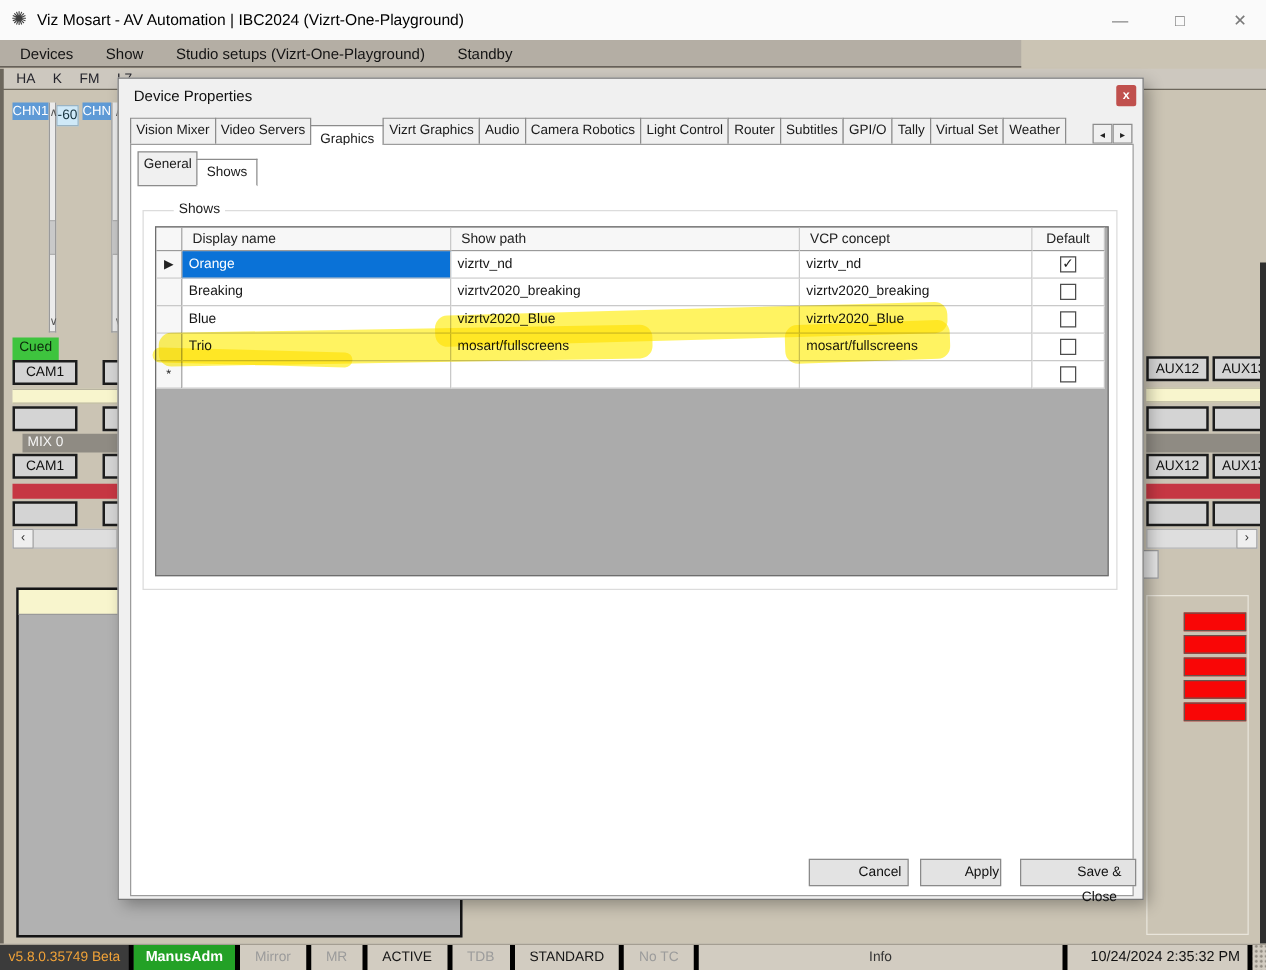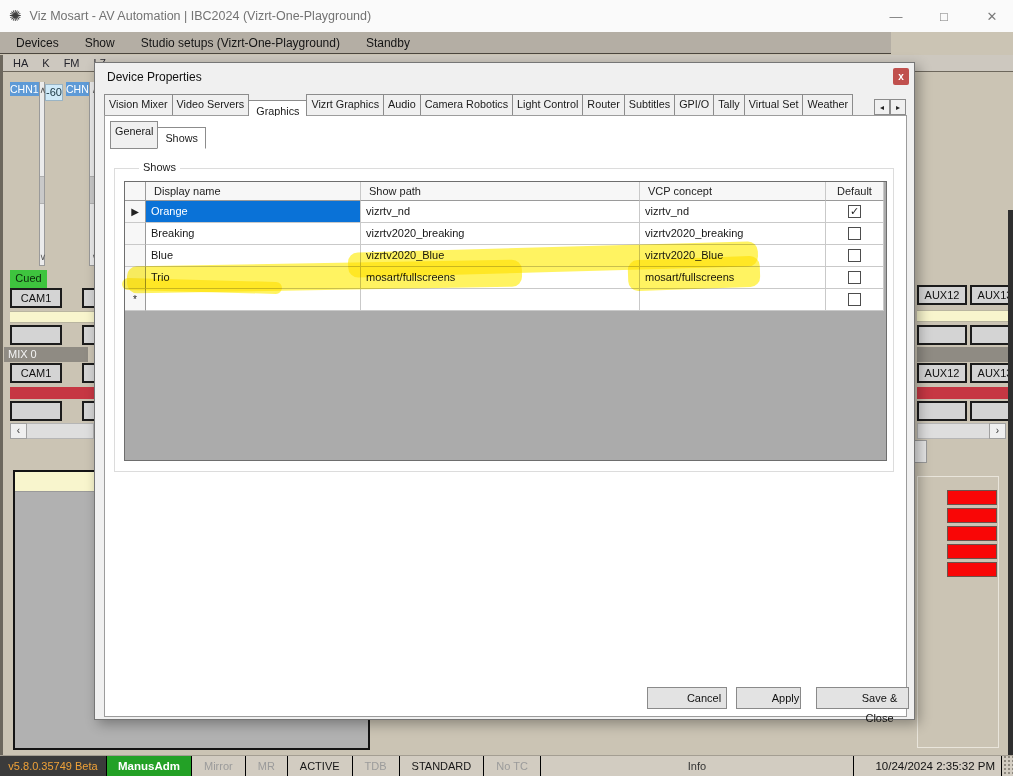--- a/index.html
+++ b/index.html
@@ -2,24 +2,24 @@
 <html><head>
 <meta charset="utf-8">
 <style>
   html,body{margin:0;padding:0;}
   body{width:1013px;height:776px;position:relative;overflow:hidden;
        font-family:"Liberation Sans",sans-serif;background:#cbc4b4;font-size:11px;color:#1a1a1a;}
 
   
   .titlebar{position:absolute;left:0;top:0;width:1013px;height:32px;background:#fafafa;display:flex;align-items:center;}
   .appicon{margin-left:9px;font-size:15px;color:#3d3d3d;line-height:16px;}
-  .wtitle{margin-left:8px;font-size:12.5px;color:#737373;}
+  .wtitle{margin-left:8px;font-size:12.5px;color:#000000;}
   .wctrls{position:absolute;right:12px;top:0;height:32px;display:flex;align-items:center;gap:30px;}
   .wc{color:#7a7a7a;font-size:13px;width:18px;text-align:center;cursor:default;}
-  .menubar{position:absolute;left:0;top:32px;width:891px;height:22px;background:#b4aea4;
+  .menubar{position:absolute;left:0;top:32px;width:817px;height:22px;background:#b4aea4;
            border-bottom:1px solid #4c473f;display:flex;align-items:center;padding-left:3px;box-sizing:border-box;}
   .menuitem{padding:0 13px;font-size:12px;color:#141414;}
   .shortcuts{position:absolute;left:0;top:55px;width:1013px;height:17px;background:#cdc8bf;
              border-bottom:1px solid #6d675c;display:flex;align-items:center;padding-left:13px;box-sizing:border-box;gap:14px;}
   .scitem{font-size:11px;color:#24242c;}
   .leftedge{position:absolute;left:0;top:55px;width:3px;height:700px;background:#6c675d;}
 
   
   .channels{position:absolute;left:10px;top:82px;width:110px;height:184px;display:flex;gap:3px;}
   .chstrip{width:53px;display:flex;flex-direction:row;}
@@ -85,21 +85,21 @@
 
   .dlgbtn{position:absolute;top:624px;height:22px;background:#e3e3e3;border:1px solid #8a8a8a;box-sizing:border-box;
           font-size:11px;text-align:center;line-height:20px;color:#111;padding-left:34px;}
 
   
   .blob{position:absolute;background:rgba(255,236,0,.62);border-radius:10px;mix-blend-mode:multiply;z-index:15;}
 
   
   .statusbar{position:absolute;left:0;top:755px;width:1013px;height:21px;background:#d2ccc1;border-top:1px solid #a49e92;
              display:flex;align-items:stretch;box-sizing:border-box;z-index:30;}
-  .seg{border-right:1px solid #000000;display:flex;align-items:center;justify-content:center;font-size:11px;box-sizing:border-box;}
+  .seg{border-right:4px solid #000000;display:flex;align-items:center;justify-content:center;font-size:11px;box-sizing:border-box;}
   .seg.version{width:107px;background:#3b3b3b;color:#f0a238;}
   .seg.user{width:85px;background:#23a126;color:#fff;font-weight:bold;font-size:11.5px;}
   .seg.flag{color:#9b9b9b;}
   .seg.flag.on{color:#161616;}
   .seg.info{flex:1;color:#333;}
   .seg.dt{width:148px;justify-content:flex-end;padding-right:6px;color:#111;font-size:11.5px;}
   .grip{width:11px;background-image:radial-gradient(#8f8a80 1px,transparent 1.2px);background-size:4px 4px;background-position:1px 7px;}
 </style>
 </head>
 <body>
@@ -160,21 +160,21 @@
 <div class="btnrow" style="left:10px;top:288px;">
 
 <div class="hwbtn">CAM1</div>
     <div class="hwbtn">CA</div>
   </div>
 <div class="ystrip" style="left:10px;top:311px;width:84px;"></div>
 <div class="btnrow" style="left:10px;top:325px;">
   <div class="graycell"></div>
   <div class="graycell"></div>
 </div>
-<div class="grayhdr" style="left:4px;top:347px;width:84px;">MIX 0</div>
+<div class="grayhdr" style="left:18px;top:347px;width:84px;">MIX 0</div>
 <div class="btnrow" style="left:10px;top:363px;">
 
 <div class="hwbtn">CAM1</div>
     <div class="hwbtn">CA</div>
   </div>
 <div class="redstrip" style="left:10px;top:387px;width:84px;"></div>
 <div class="btnrow" style="left:10px;top:401px;">
   <div class="graycell"></div>
   <div class="graycell"></div>
 </div>

